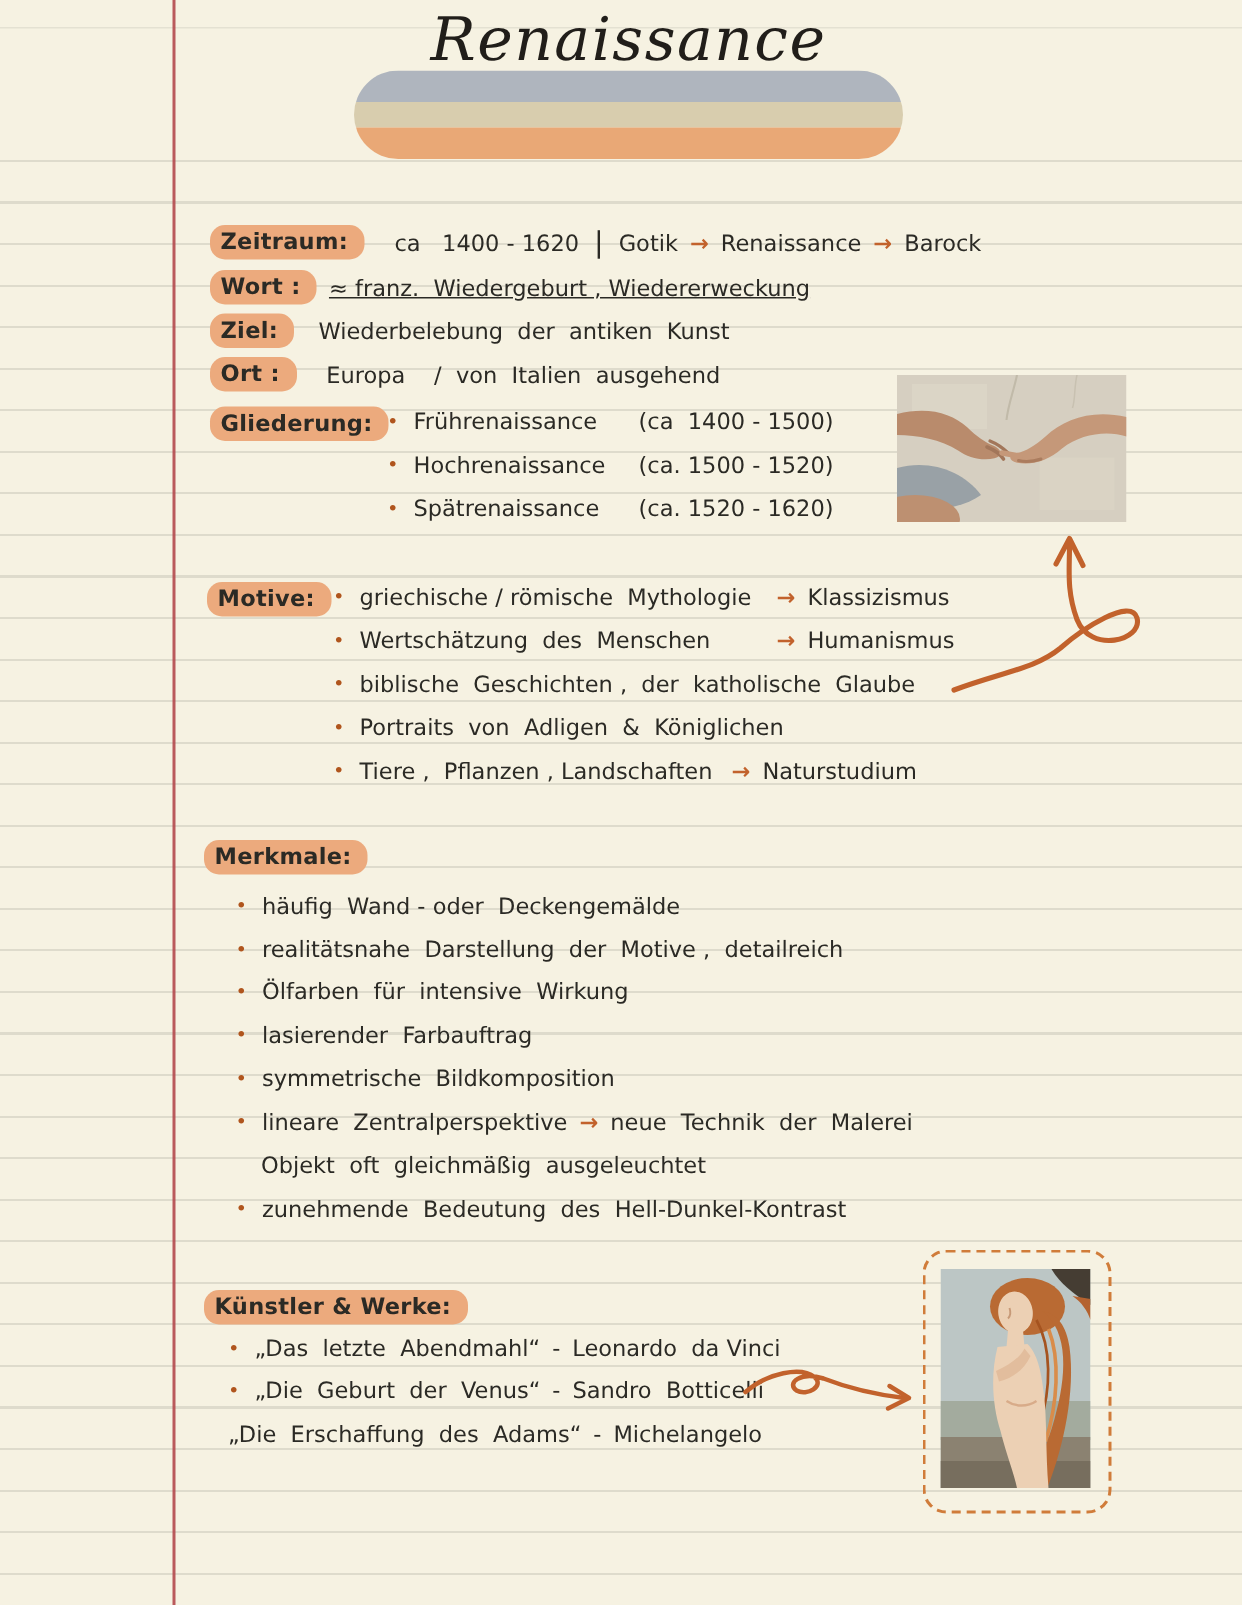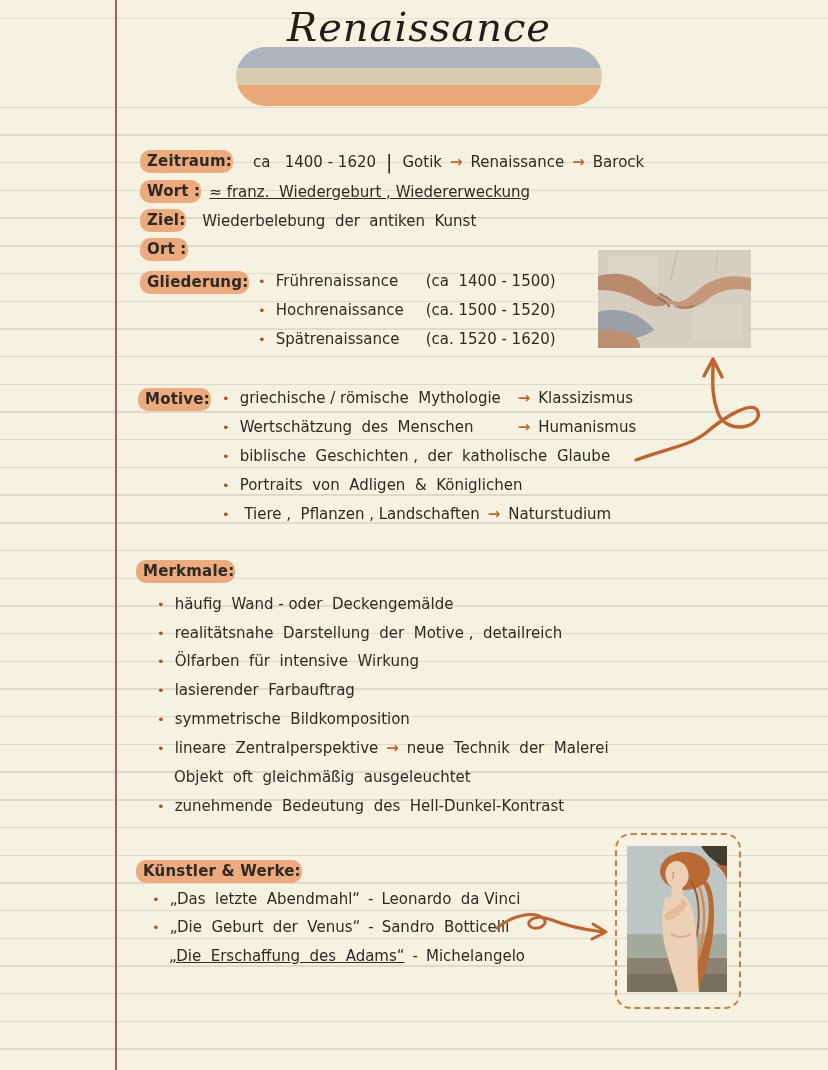--- a/index.html
+++ b/index.html
@@ -28,28 +28,28 @@
   }
   .banner .stripe{width:100%;}
   .banner-title{
     position:absolute;left:0;right:0;top:4px;text-align:center;
     font-family:"DejaVu Serif", serif;font-style:italic;
     font-size:40px;color:#211e1a;z-index:3;letter-spacing:1px;
   }
 
   .row{position:absolute;display:flex;align-items:center;white-space:pre;font-size:15px;z-index:2;line-height:20px;}
   .hl{
-    background:#ecaa7d;border-radius:10px;padding:1px 1px 2px 7px;
+    background:#ecaa7d;border-radius:10px;padding:1px 11px 2px 7px;
     font-weight:bold;letter-spacing:.2px;color:#2b2a25;
   }
   .bullet{color:#b0551d;font-size:13px;margin-right:10px;line-height:1;}
   .arrow-glyph{color:#c2622c;font-weight:bold;padding:0 8px;}
   .divider{font-size:19px;padding:0 10px;color:#2b2a25;}
   .mw270{display:inline-block;min-width:270px;}
-  .mw240{display:inline-block;min-width:240px;text-align:right;}
+  .mw240{display:inline-block;min-width:240px;}
   .name-col{display:inline-block;min-width:150px;}
   .dash{padding:0 8px;}
 
   
   .adam-img{position:absolute;left:598px;top:250px;width:153px;height:98px;z-index:2;}
   .venus-frame{
     position:absolute;left:615px;top:833px;width:122px;height:172px;
     border:2.4px dashed #d07c3a;border-radius:16px;z-index:2;
   }
   .venus-img{position:absolute;left:10px;top:11px;width:100px;height:146px;}
@@ -86,20 +86,21 @@
   <span style="margin-left:8px;text-decoration:underline;">≈ franz.  Wiedergeburt , Wiedererweckung</span>
 </div>
 
 <div class="row" style="left:140px;top:209px;">
   <span class="hl">Ziel:</span>
   <span style="margin-left:16px;">Wiederbelebung  der  antiken  Kunst</span>
 </div>
 
 <div class="row" style="left:140px;top:238px;">
   <span class="hl">Ort :</span>
+  <span style="margin-left:20px;">Europa    /  von  Italien  ausgehend</span>
 </div>
 
 <div class="row" style="left:140px;top:271px;">
   <span class="hl">Gliederung:</span>
 </div>
 <div class="row" style="left:258px;top:271px;">
   <span class="bullet">•</span>
   <span class="name-col">Frührenaissance</span>
   <span>(ca  1400 - 1500)</span>
 </div>
@@ -190,21 +191,21 @@
   <span class="dash">-</span>
   <span>Leonardo  da Vinci</span>
 </div>
 <div class="row" style="left:152px;top:917px;">
   <span class="bullet">•</span>
   <span>„Die  Geburt  der  Venus“</span>
   <span class="dash">-</span>
   <span>Sandro  Botticelli</span>
 </div>
 <div class="row" style="left:152px;top:946px;">
-  <span style="margin-left:17px;text-decoration:underline;">„Die  Erschaffung  des  Adams“</span>
+  <span style="margin-left:0;">„Die  Erschaffung  des  Adams“</span>
   <span class="dash">-</span>
   <span>Michelangelo</span>
 </div>
 
 <svg class="adam-img" viewBox="0 0 153 98">
   <rect x="0" y="0" width="153" height="98" fill="#d6cfc1"></rect>
   <rect x="10" y="6" width="50" height="30" fill="#e0dacb" opacity="0.55"></rect>
   <rect x="95" y="55" width="50" height="35" fill="#ded7c8" opacity="0.5"></rect>
   <path d="M 80 0 C 78 10 74 20 73 30" stroke="#c1baa9" stroke-width="1.4" fill="none"></path>
   <path d="M 120 0 C 118 8 119 16 117 22" stroke="#c8c1b1" stroke-width="1" fill="none"></path>

